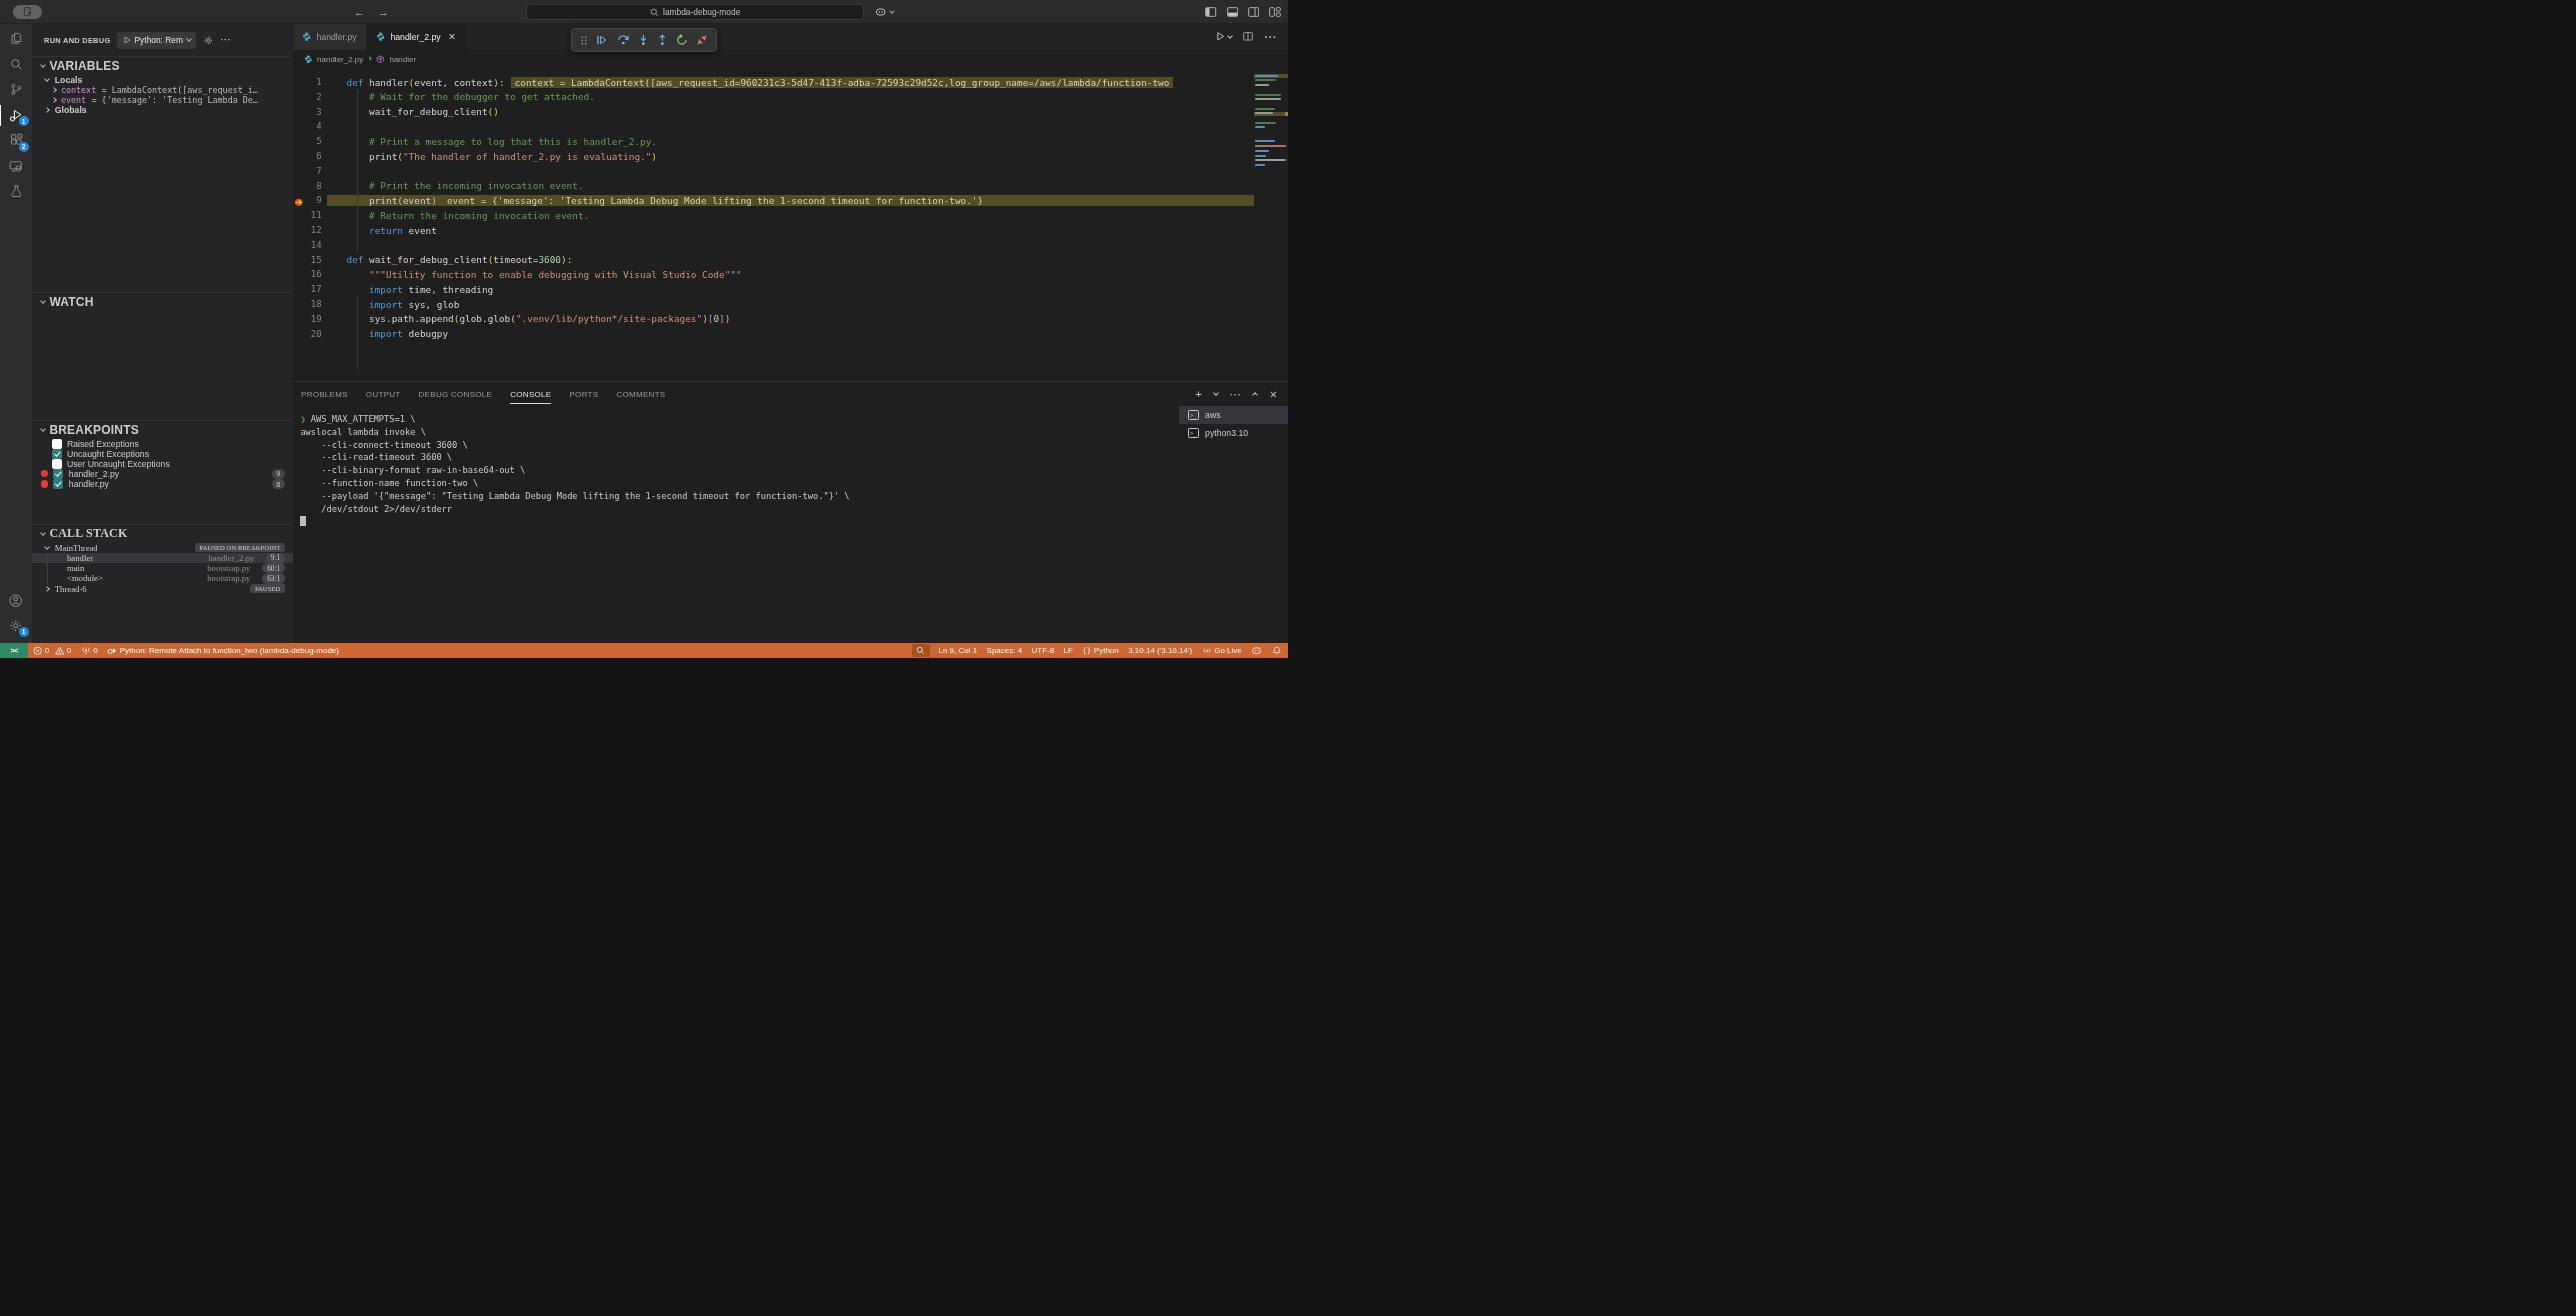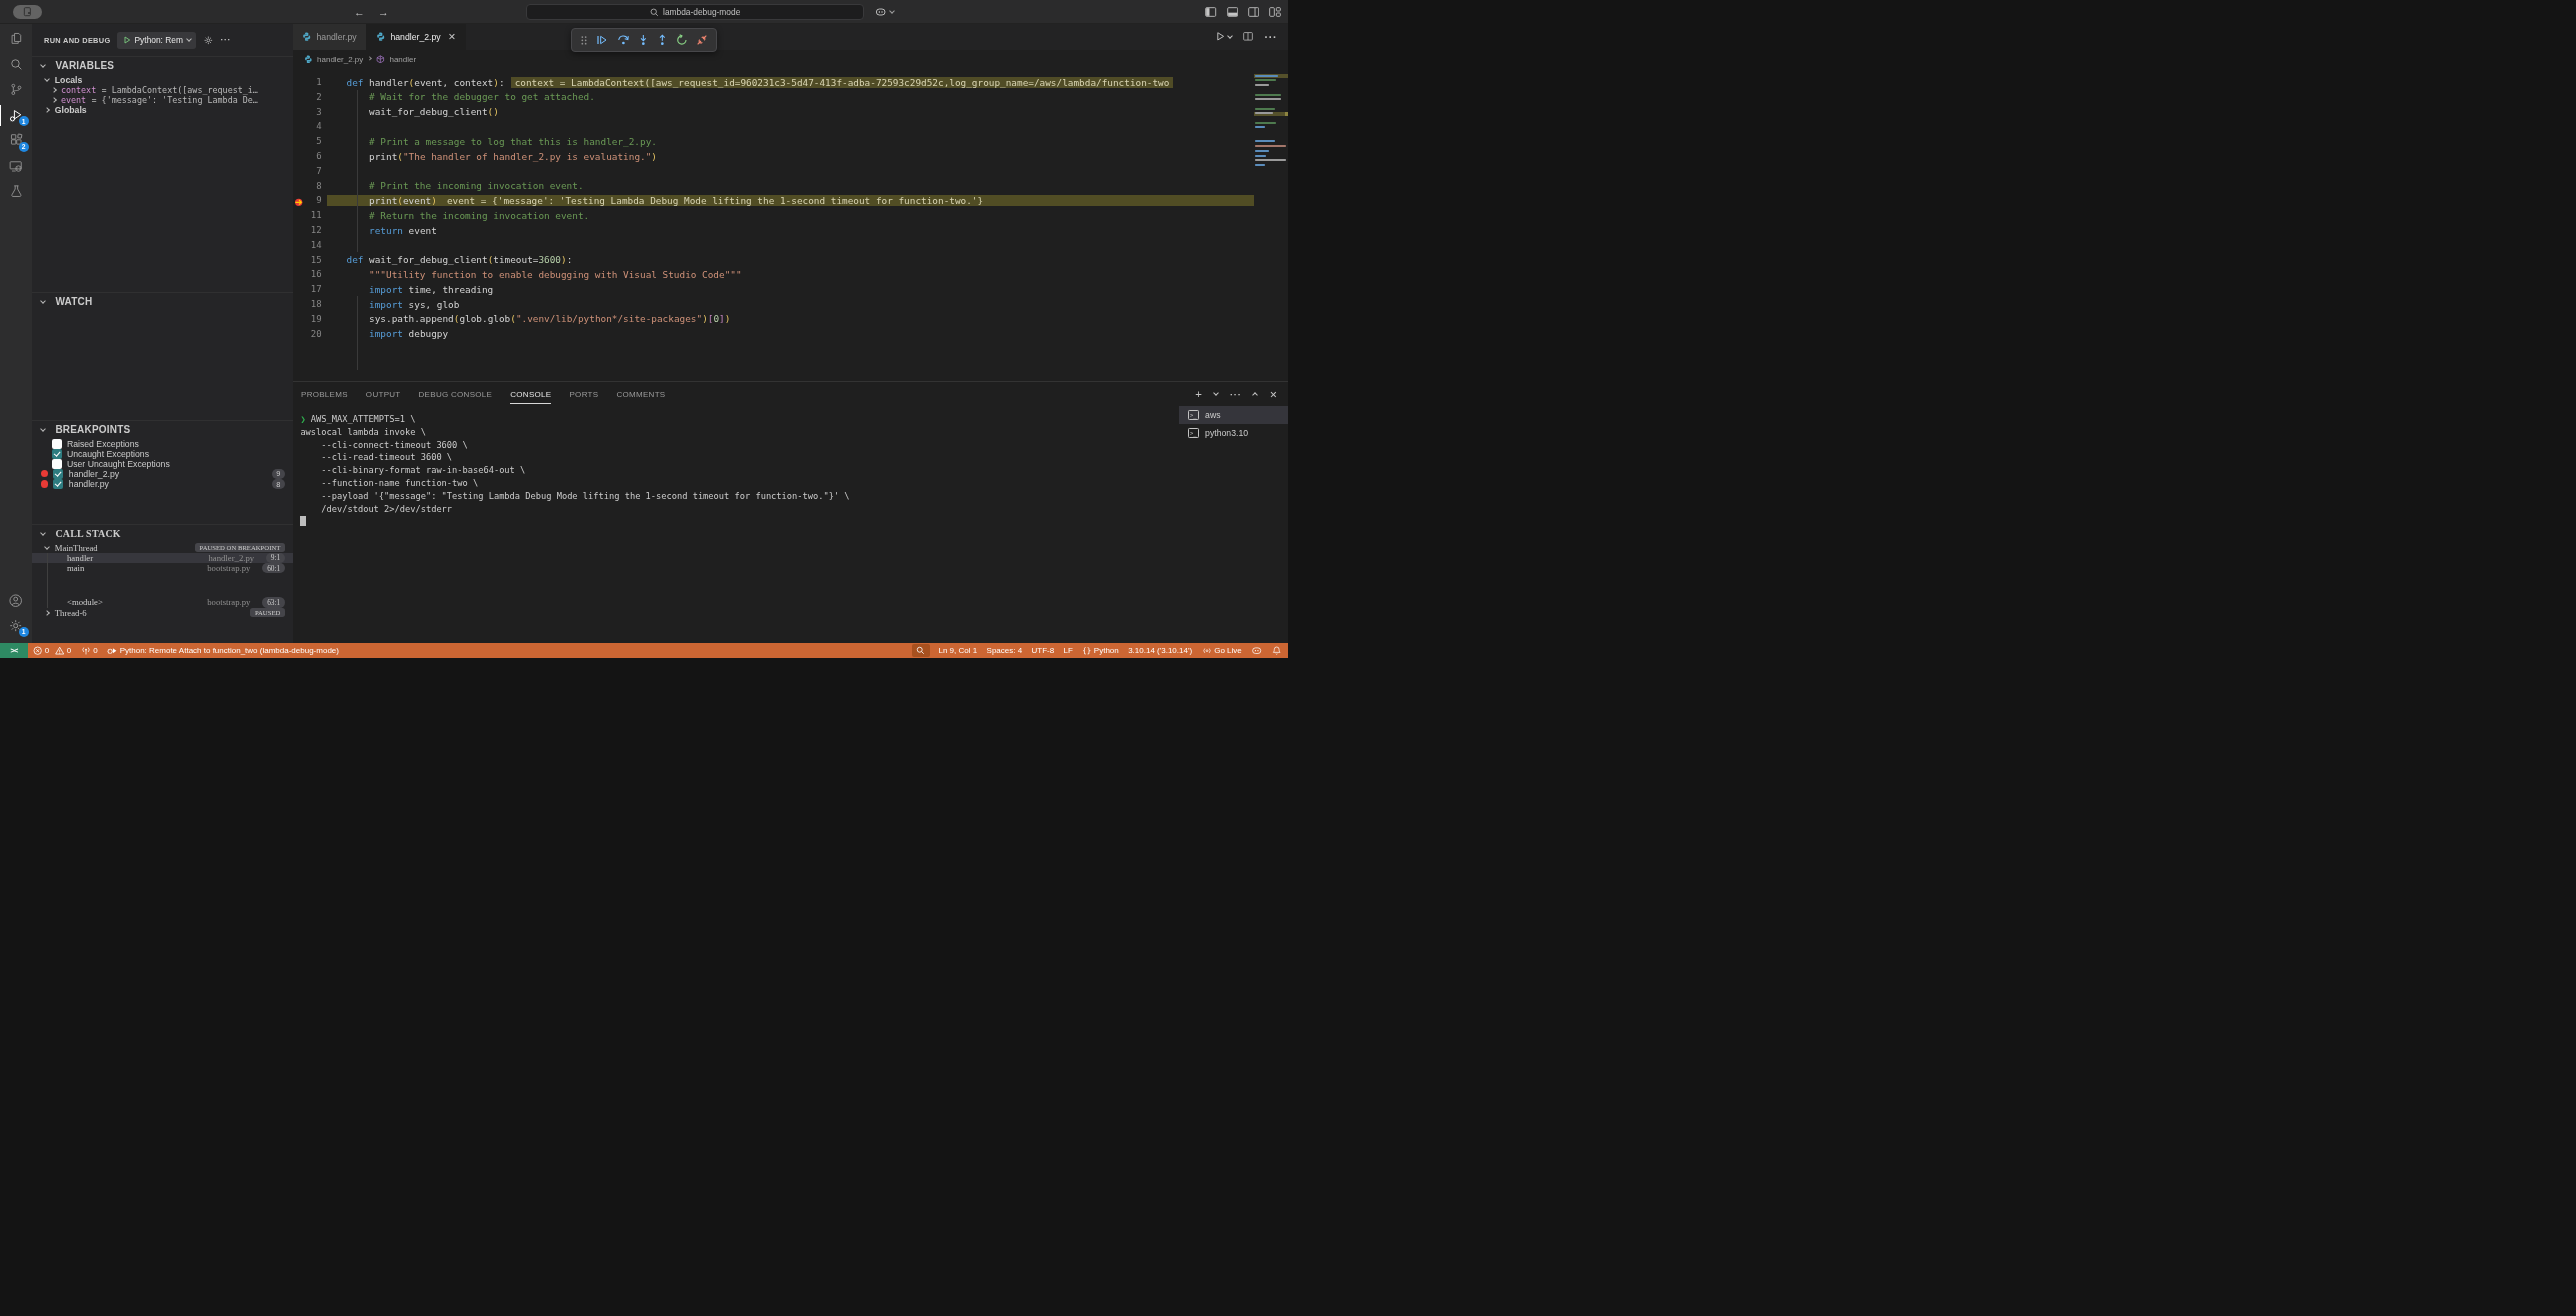--- a/index.html
+++ b/index.html
@@ -36,22 +36,22 @@
 
   
   .sidebar { position:absolute; left:32px; top:24px; bottom:15.4px; width:261px; background:#252527;
              display:flex; flex-direction:column; font-size:8.7px; }
   .sb-header { flex:0 0 32px; display:flex; align-items:center; padding-left:12px; gap:6.7px; }
   .sb-title { font-size:7.4px; font-weight:bold; letter-spacing:0.3px; color:#cccccc; white-space:nowrap; }
   .sb-config { height:17px; background:#38383b; border-radius:2.7px; display:flex; align-items:center;
                gap:4px; padding:0 5.4px; font-size:8.4px; color:#e8e8e8; }
   .sb-hdr-ic { color:#c5c5c5; display:flex; align-items:center; }
   .section { border-top:0.7px solid #303031; display:flex; flex-direction:column; overflow:hidden; }
-  .section-header { flex:0 0 17.5px; display:flex; align-items:center; gap:10px; padding-left:9.4px;
-                    font-size:10px; font-weight:bold; letter-spacing:0.2px; color:#cccccc; }
+  .section-header { flex:0 0 17.5px; display:flex; align-items:center; gap:4px; padding-left:9.4px;
+                    font-size:12px; font-weight:bold; letter-spacing:0.2px; color:#cccccc; }
   .row { flex:0 0 18px; display:flex; align-items:center; gap:5.4px; color:#cccccc; }
   .chev { width:4px; height:4px; border-right:0.9px solid #b8b8b8; border-bottom:0.9px solid #b8b8b8;
           display:inline-block; flex:0 0 auto; }
   .chev.d { transform:rotate(45deg); margin-top:-2px; }
   .chev.r { transform:rotate(-45deg); }
   .var-name { color:#ce8fce; font-family:"DejaVu Sans Mono", monospace; font-size:8.4px; }
   .var-val  { color:#b9b9b9; font-family:"DejaVu Sans Mono", monospace; font-size:8.4px;
               white-space:nowrap; overflow:hidden; }
   .bold-lbl { font-weight:bold; }
   .checkbox { width:10px; height:10px; border-radius:2px; background:#fdfdfd; flex:0 0 auto; position:relative; }
@@ -350,21 +350,21 @@
           <div class="row sel" style="padding-left: 35px;">
             <span>handler</span>
             <span class="stack-file">handler_2.py</span>
             <span class="badge" style="margin-left: 6.7px;">9:1</span>
           </div>
           <div class="row" style="padding-left: 35px;">
             <span>main</span>
             <span class="stack-file">bootstrap.py</span>
             <span class="badge" style="margin-left: 6.7px;">60:1</span>
           </div>
-          <div class="row" style="padding-left: 35px; margin-top: 24px;">
+          <div class="row" style="padding-left: 35px;">
             <span>&lt;module&gt;</span>
             <span class="stack-file">bootstrap.py</span>
             <span class="badge" style="margin-left: 6.7px;">63:1</span>
           </div>
         </div>
         <div class="row" style="padding-left: 13.4px;">
           <span class="chev r"></span>
           <span>Thread-6</span>
           <span class="badge" style="border-radius: 2.7px; font-size: 6.7px;">PAUSED</span>
         </div>

